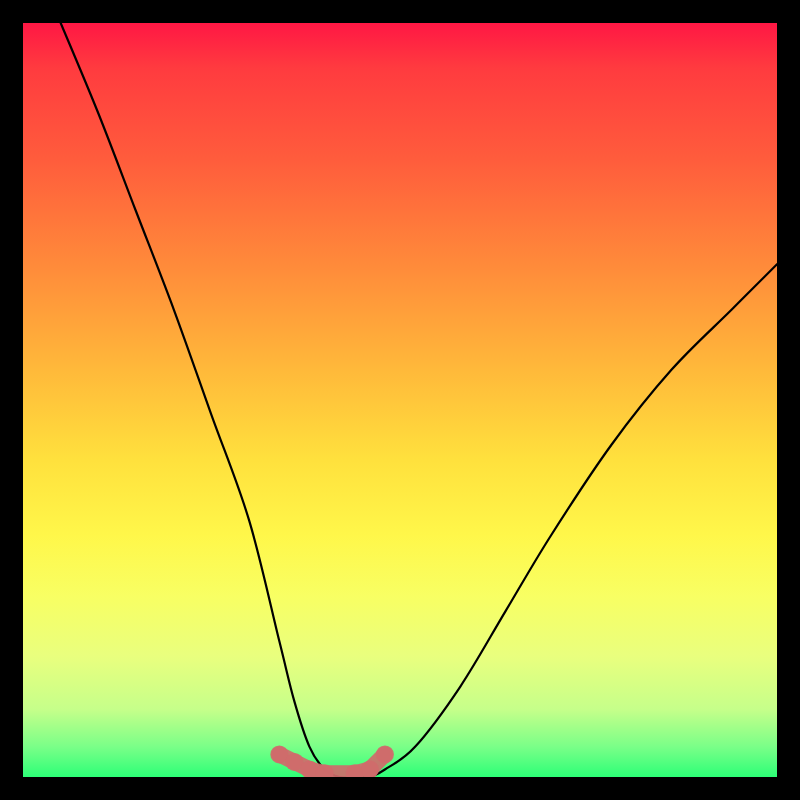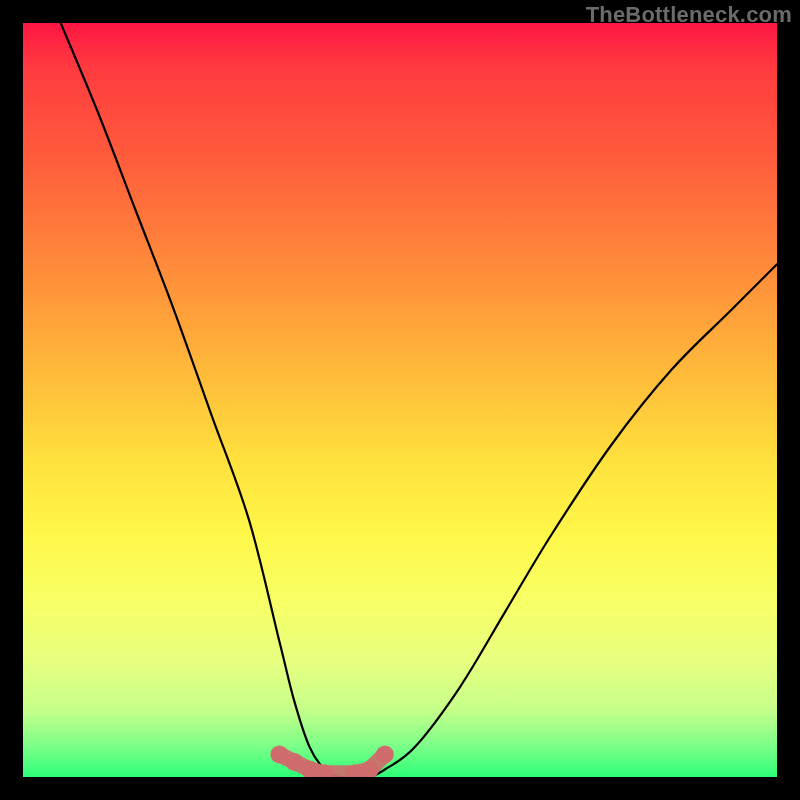--- a/index.html
+++ b/index.html
@@ -71,14 +71,13 @@
           <circle cx="256.36" cy="731.38" r="9" fill="#cf6b6b" opacity="0.92"></circle>
           <circle cx="271.44" cy="738.92" r="9" fill="#cf6b6b" opacity="0.92"></circle>
           <circle cx="286.52" cy="746.46" r="9" fill="#cf6b6b" opacity="0.92"></circle>
           <circle cx="301.6" cy="750.23" r="9" fill="#cf6b6b" opacity="0.92"></circle>
           <circle cx="331.76" cy="750.23" r="9" fill="#cf6b6b" opacity="0.92"></circle>
           <circle cx="346.84000000000003" cy="746.46" r="9" fill="#cf6b6b" opacity="0.92"></circle>
           <circle cx="361.91999999999996" cy="731.38" r="9" fill="#cf6b6b" opacity="0.92"></circle>
         </g>
     </svg>
   </div>
-  <div class="attribution">TheBottleneck.com</div>
 </div>
 
 </body></html>

